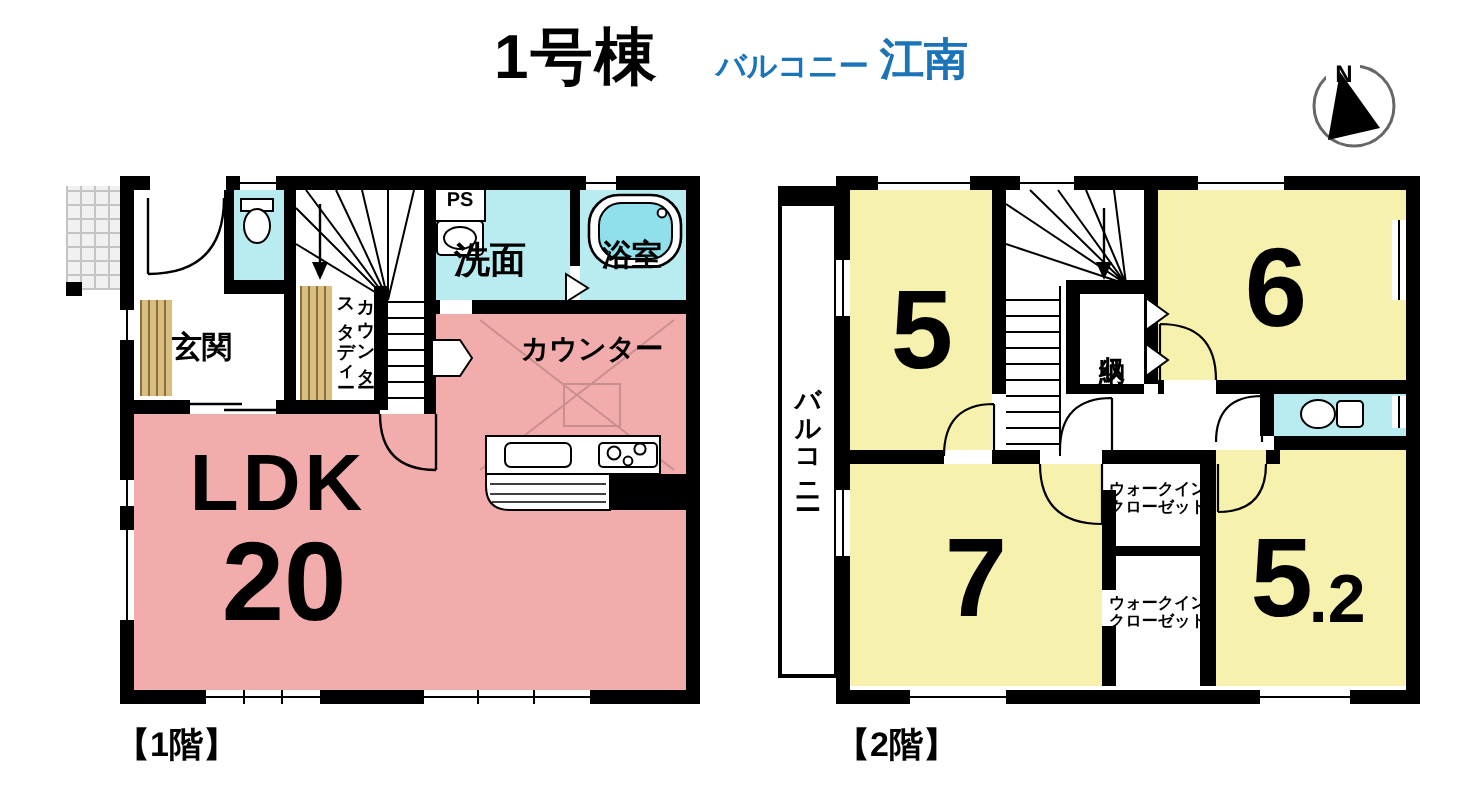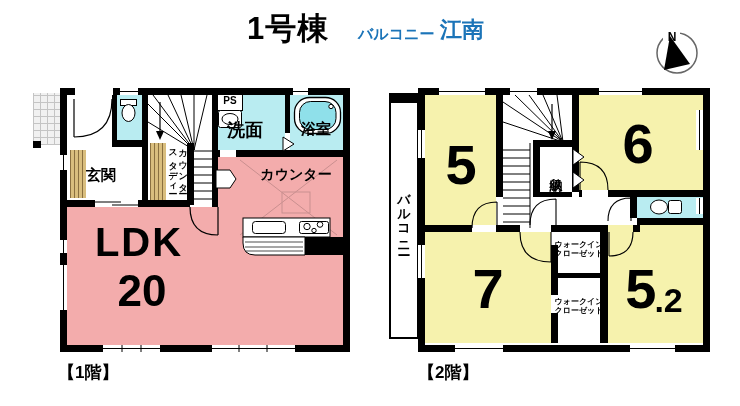--- a/index.html
+++ b/index.html
@@ -84,21 +84,21 @@
     <div class="lbl c" style="left:101px;top:174px;font-size:15px;text-align:center;">玄関</div>
     <div class="lbl c" style="left:245px;top:130px;font-size:18px;">洗面</div>
     <div class="lbl c" style="left:316px;top:128px;font-size:15px;">浴室</div>
     <div class="lbl" style="left:220px;top:96px;width:20px;text-align:center;font-size:10px;">PS</div>
     <div class="lbl" style="left:168px;top:143px;display:flex;gap:1px;font-size:9px;">
       <div class="vtext">スタディー</div>
       <div class="vtext">カウンター</div>
     </div>
     <div class="lbl c" style="left:296px;top:174px;font-size:14px;">カウンター</div>
     <div class="lbl c" style="left:139px;top:242px;font-size:40px;font-weight:900;letter-spacing:2px;">LDK</div>
-    <div class="lbl c" style="left:142px;top:291px;font-size:44px;font-weight:900;">20</div>
+    <div class="lbl c" style="left:142px;top:291px;font-size:56px;font-weight:900;">20</div>
     <div class="lbl caption" style="left:58px;top:364px;">【1階】</div>
   </div>
 
   <div>
 
     <div class="abs" style="left:389px;top:93px;width:30px;height:246px;border:2px solid #000;box-sizing:border-box;background:#fff;"></div>
     <div class="w" style="left:389px;top:93px;width:36px;height:10px;"></div>
 
     <div class="w" style="left:418px;top:88px;width:292px;height:7px;"></div>
     <div class="w" style="left:418px;top:345px;width:292px;height:7px;"></div>

